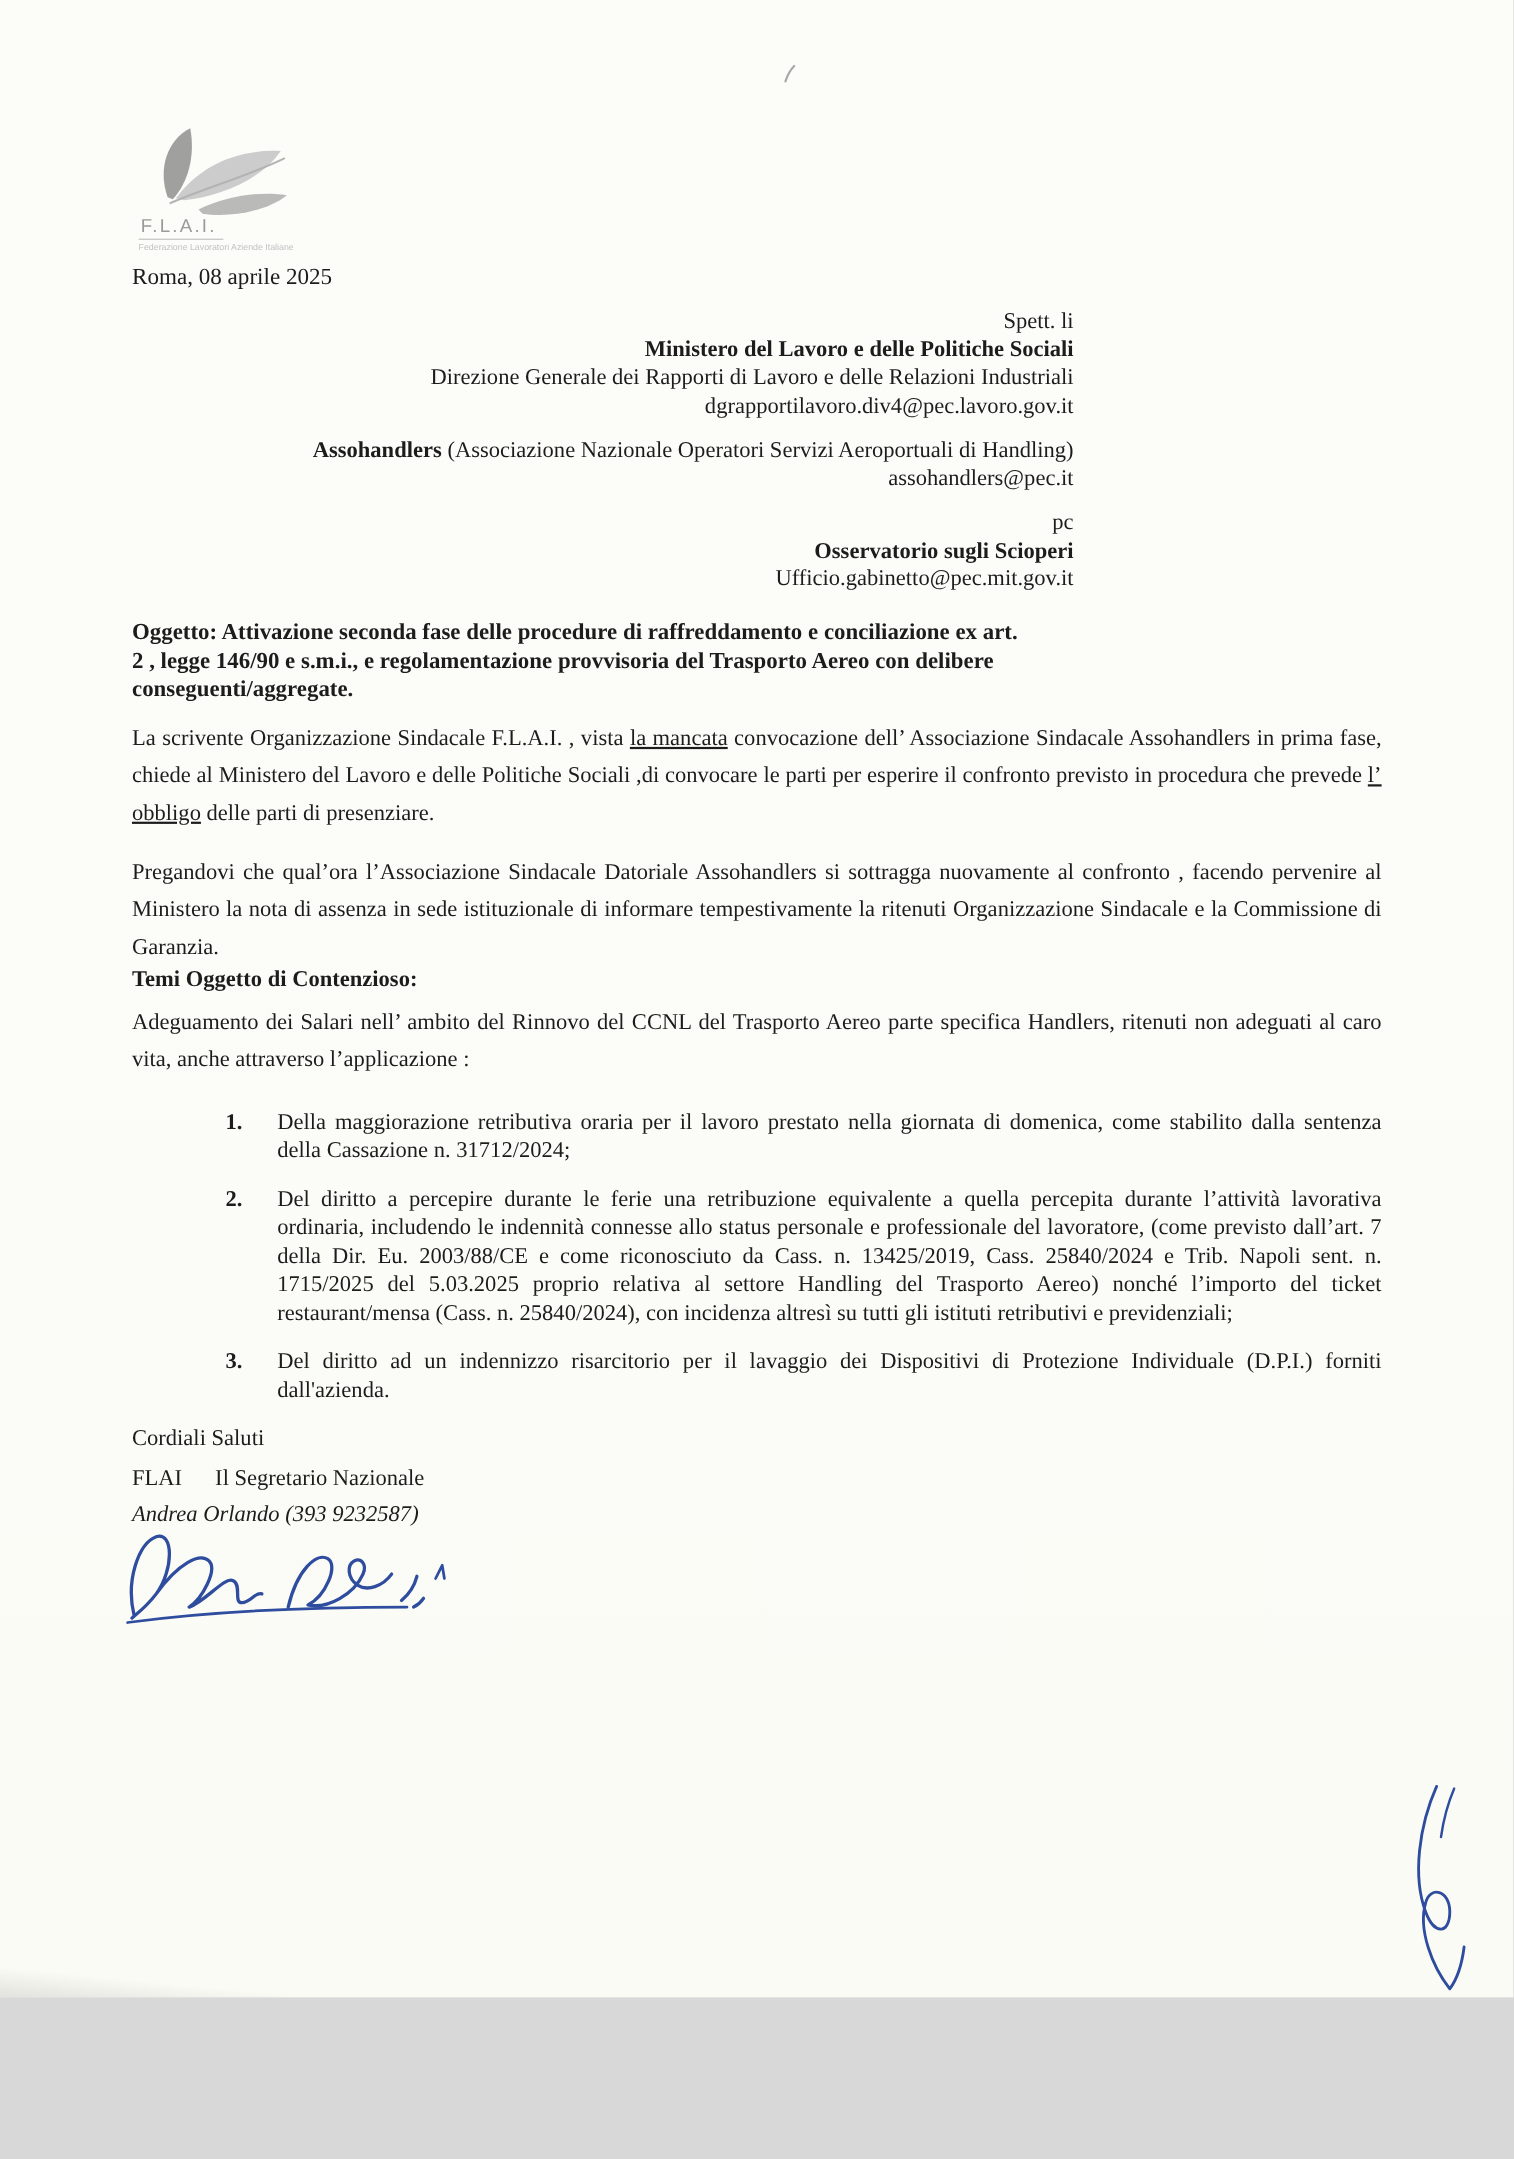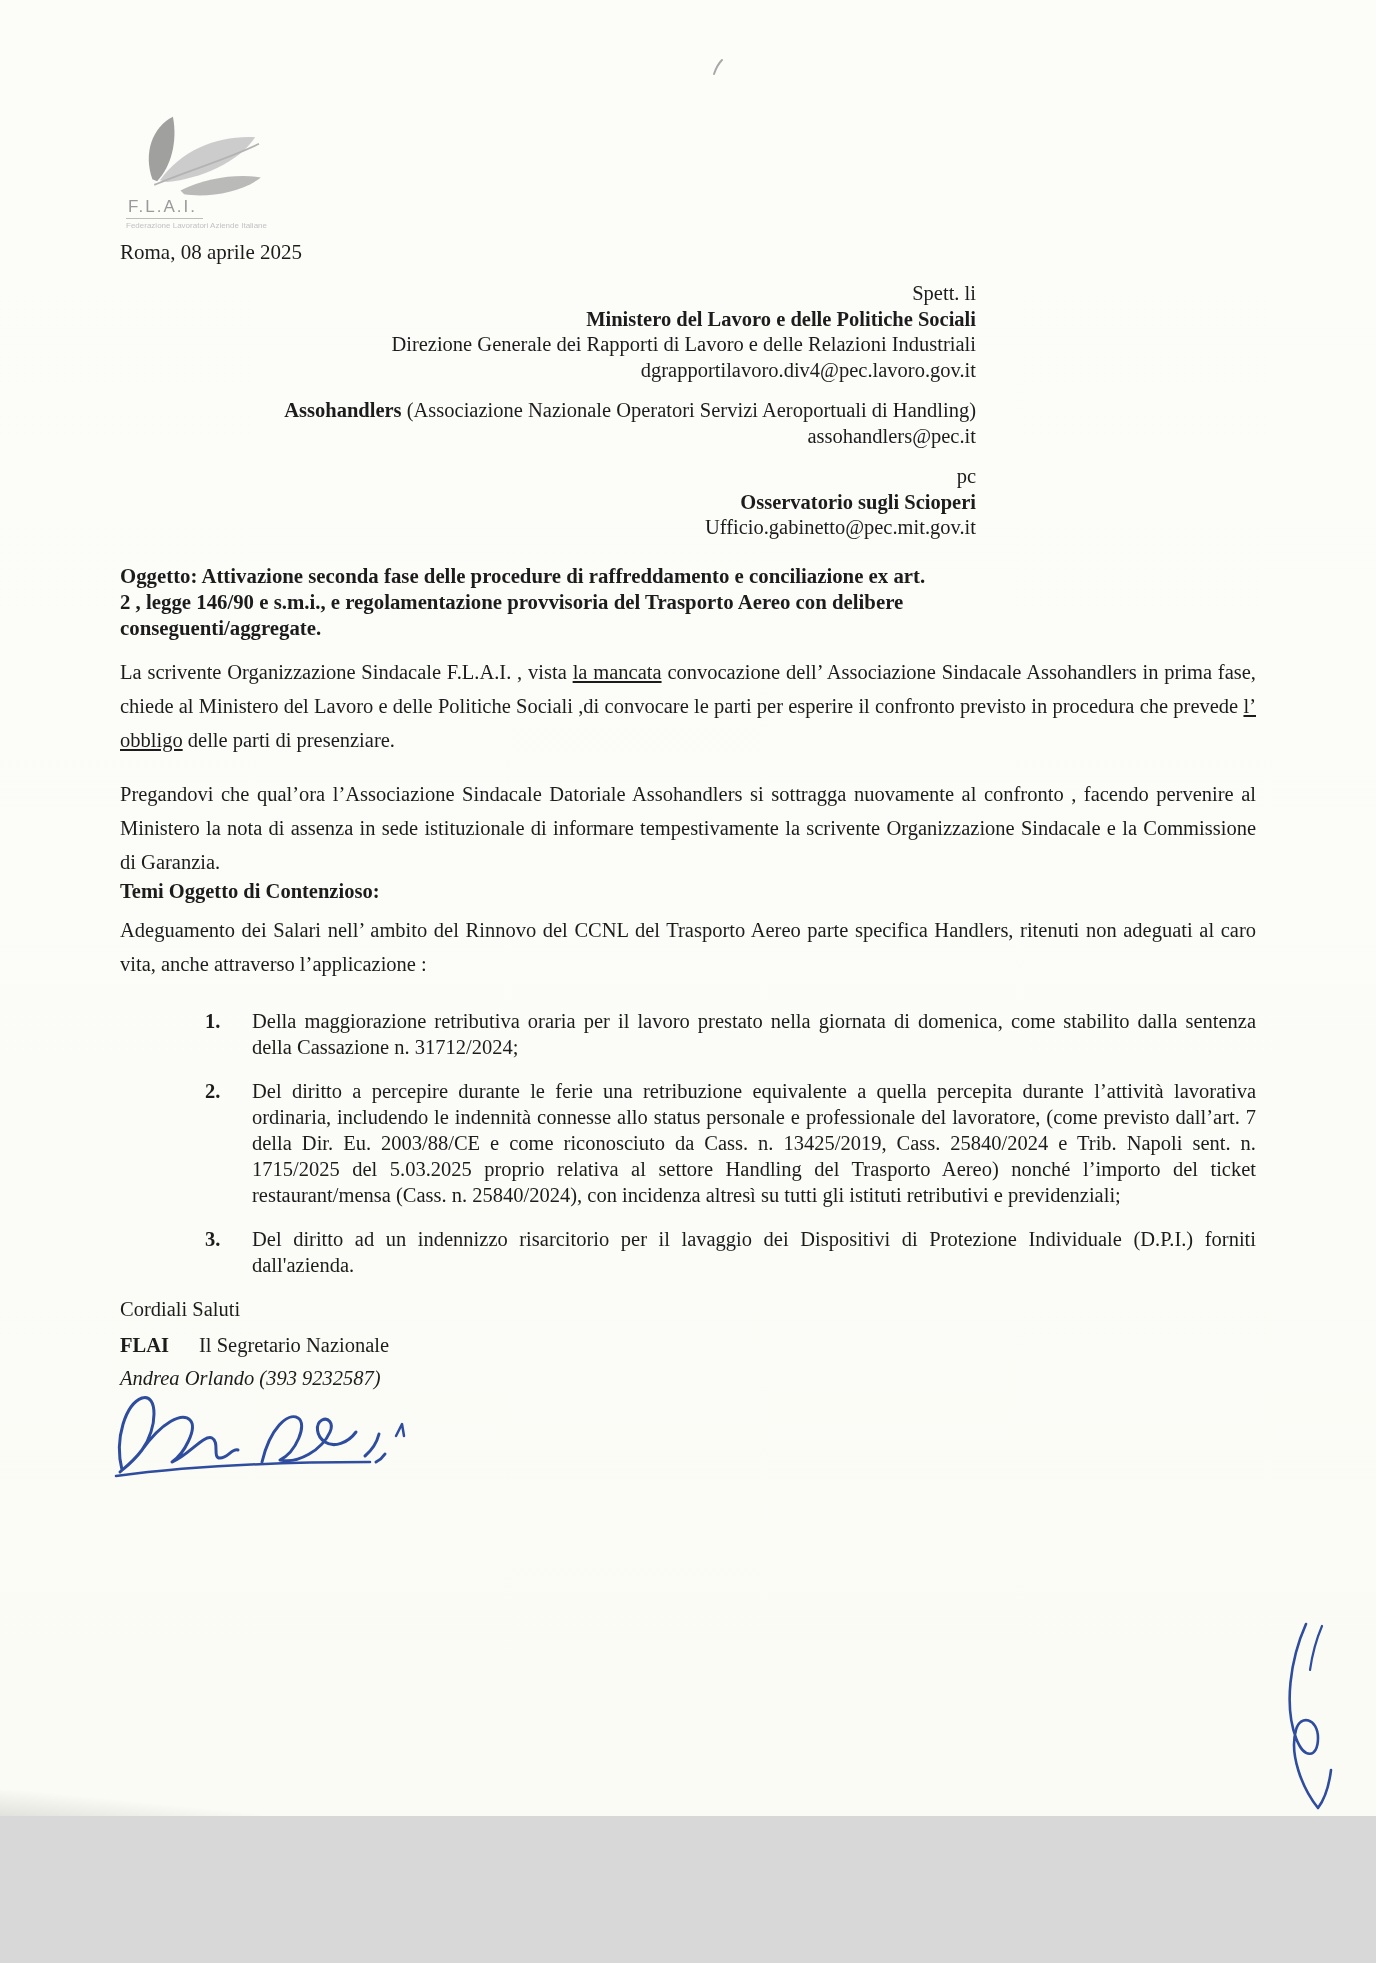--- a/index.html
+++ b/index.html
@@ -76,21 +76,21 @@
 
   
   .list { margin-top: 28px; padding-left: 85px; }
   .list-item { display: flex; margin-bottom: 19px; }
   .list-item .num { flex: 0 0 47px; font-weight: bold; font-size: 20.5px; line-height: 25.8px; }
   .list-item .item-text { flex: 1; font-size: 20.5px; line-height: 25.8px; text-align: justify; }
 
   
   .cordiali { margin-top: 12px; font-size: 20.5px; }
   .sig-row { margin-top: 13px; font-size: 20.5px; }
-  .sig-row .org { font-weight: bold; margin-right: 30px; }
+  .sig-row .org { font-weight: normal; margin-right: 30px; }
   .signatory { margin-top: 10px; font-size: 20.5px; font-style: italic; }
 
   
   .signature-left { margin-top: -20px; margin-left: -10px; width: 310px; height: 112px; }
   .signature-left svg { width: 310px; height: 112px; display: block; }
   .signature-right {
     position: absolute;
     left: 1272px; top: 1618px;
     width: 78px; height: 205px;
   }
@@ -149,21 +149,21 @@
   </section>
 
   <section class="subject">
     <div>Oggetto: Attivazione seconda fase  delle procedure di raffreddamento e conciliazione ex art.</div>
     <div>2 , legge 146/90 e s.m.i., e regolamentazione provvisoria del Trasporto Aereo con delibere</div>
     <div>conseguenti/aggregate.</div>
   </section>
 
   <p class="body-text p1"><span>La scrivente Organizzazione Sindacale F.L.A.I. , vista </span><span class="underlined">la mancata</span><span> convocazione dell’ Associazione Sindacale Assohandlers in prima fase, chiede al Ministero del Lavoro e delle Politiche Sociali ,di convocare le parti per esperire il confronto previsto in procedura che prevede </span><span class="underlined">l’ obbligo</span><span> delle parti di presenziare.</span></p>
 
-  <p class="body-text" style="margin:0;">Pregandovi che qual’ora l’Associazione  Sindacale Datoriale Assohandlers si sottragga  nuovamente al confronto , facendo pervenire al Ministero la nota di assenza  in sede istituzionale  di informare tempestivamente la scrivente Organizzazione Sindacale e la Commissione di Garanzia.</p>
+  <p class="body-text" style="margin:0;">Pregandovi che qual’ora l’Associazione  Sindacale Datoriale Assohandlers si sottragga  nuovamente al confronto , facendo pervenire al Ministero la nota di assenza  in sede istituzionale  di informare tempestivamente la ritenuti Organizzazione Sindacale e la Commissione di Garanzia.</p>
 
   <div class="contenzioso-heading">Temi Oggetto di Contenzioso:</div>
 
   <p class="body-text p3" style="margin-bottom:0;">Adeguamento dei Salari nell’ ambito del Rinnovo del CCNL del Trasporto Aereo parte specifica Handlers, ritenuti non adeguati al caro vita, anche attraverso l’applicazione :</p>
 
   <section class="list">
     <div class="list-item">
       <span class="num">1.</span>
       <div class="item-text">Della maggiorazione retributiva oraria per il lavoro prestato nella giornata di domenica, come stabilito dalla sentenza della Cassazione n. 31712/2024;</div>
     </div>

